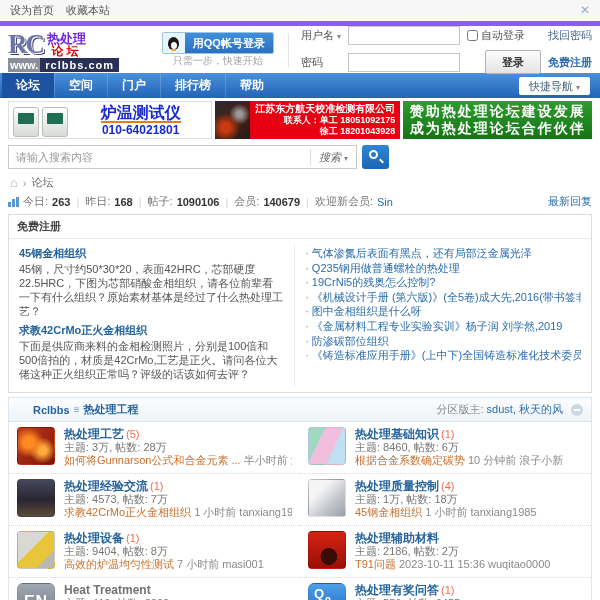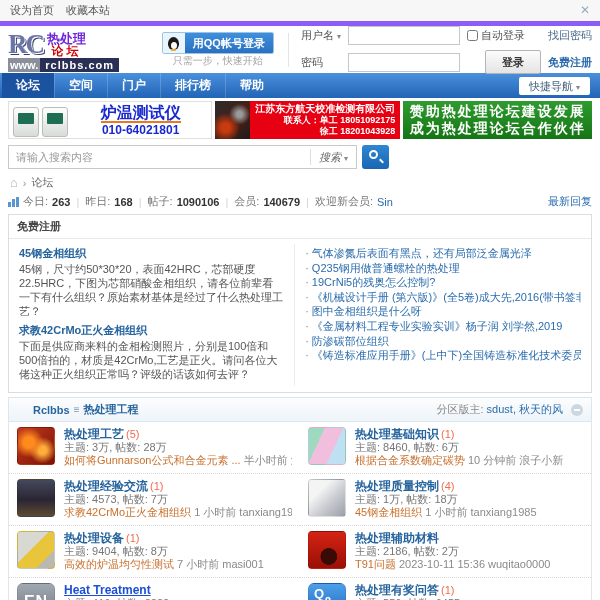--- a/index.html
+++ b/index.html
@@ -131,21 +131,21 @@
   .collapse:before { content:""; position:absolute; left:3px; top:5px; width:6px; height:2px; background:#fff; }
 
   
   .forumbox { margin:0 8px; border:1px solid #e0e6ec; border-top:none; background:#fff; display:flex; flex-wrap:wrap; }
   .fcell { width:50%; display:flex; gap:9px; padding:5px 8px 6px; border-bottom:1px dotted #d8d8d8; }
   .fcell:nth-child(7), .fcell:nth-child(8) { border-bottom:none; }
   .ficon { width:38px; height:38px; border-radius:4px; flex:none; cursor:pointer; border:1px solid rgba(0,0,0,.08);
     display:flex; align-items:center; justify-content:center; }
   .ftxt { min-width:0; }
   .fname { color:#26649e; font-weight:bold; font-size:12px; line-height:14px; text-decoration:none; cursor:pointer; }
-  .fname.dark { color:#1d4ed8;text-decoration:underline; }
+  .fname.dark { color:#737373; }
   .fcount { color:#f26c4f; font-size:11px; margin-left:2px; }
   .fstats { color:#777; font-size:11px; line-height:13px; }
   .flast { font-size:11px; line-height:13px; white-space:nowrap; overflow:hidden; }
   .flast a { text-decoration:none; cursor:pointer; }
   .flast a.orange { color:#c8702d; }
   .flast .meta { color:#8a8a8a; margin-left:3px; }
 
   
   .i-hot { background:radial-gradient(circle at 30% 40%, #ff8a1e 16%, transparent 45%),
            radial-gradient(circle at 68% 62%, #ffae3c 12%, transparent 40%),

